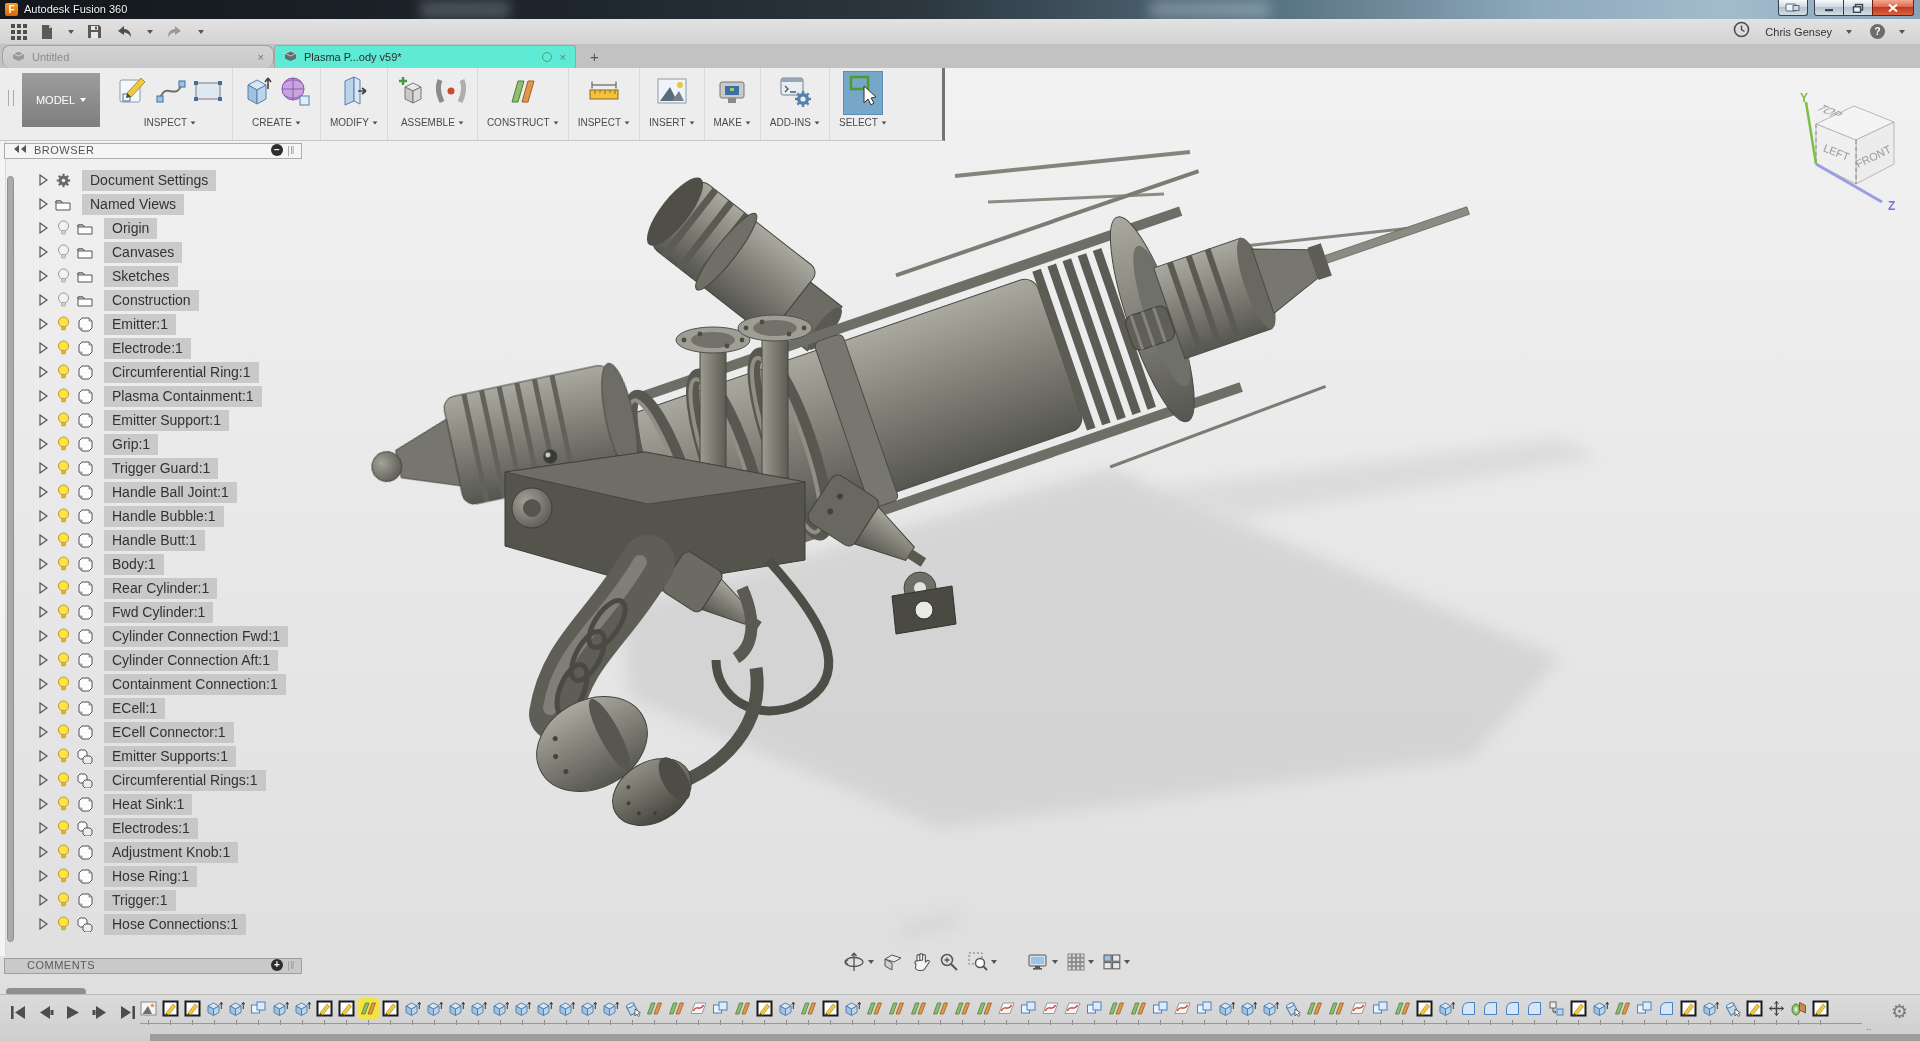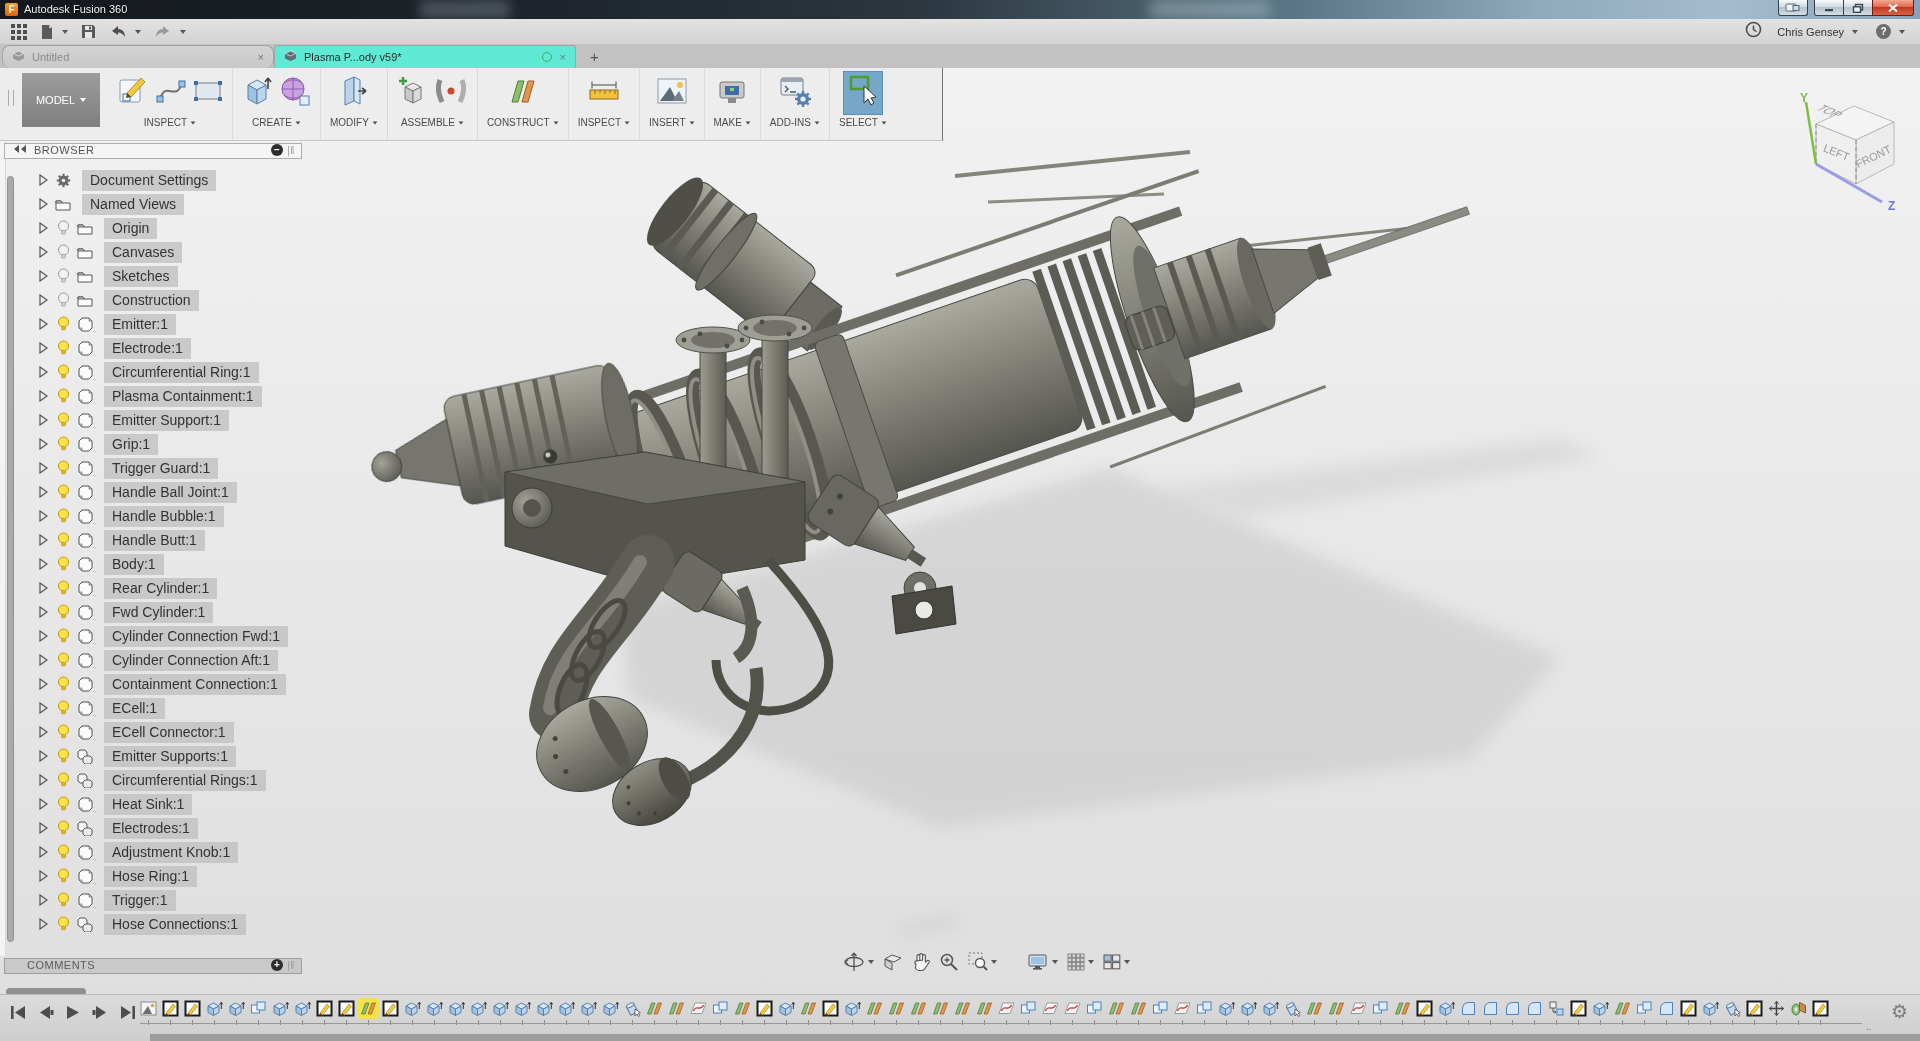--- a/index.html
+++ b/index.html
@@ -19,39 +19,39 @@
     background:linear-gradient(#f7fafc,#cfdae2 45%,#b3c2cd 50%,#d3dde4);display:flex;align-items:center;justify-content:center;}
   .wbtn.close{width:40px;background:linear-gradient(#f4a894,#e06a4d 45%,#c03a22 50%,#d9633f);border-color:#6e1d10;}
   .wgroup{display:flex;gap:0;}
   .wgroup .wbtn{border-radius:0;margin-left:-1px;}
   .wgroup .wbtn:first-child{border-radius:0 0 0 3px;}
   .wgroup .wbtn.close{border-radius:0 0 3px 0;}
   
   .qat{position:absolute;top:19px;left:0;right:0;height:25px;background:linear-gradient(#e2e2e2,#d3d3d3);
     border-bottom:1px solid #bcbcbc;display:flex;align-items:center;}
   .qat .lft{display:flex;align-items:center;gap:7px;margin-left:8px;}
-  .qbtn{display:flex;align-items:center;gap:8px;padding:2px 3px;}
+  .qbtn{display:flex;align-items:center;gap:14px;padding:2px 3px;}
   .caret{width:0;height:0;border-left:3.5px solid transparent;border-right:3.5px solid transparent;border-top:4px solid #555;}
   .qat .rgt{margin-left:auto;display:flex;align-items:center;gap:12px;margin-right:12px;}
   .username{font-size:11px;color:#333;}
   .helpdot{width:15px;height:15px;border-radius:50%;background:#6d6d6d;color:#fff;font-size:10px;font-weight:bold;
     text-align:center;line-height:15px;}
   
   .tabbar{position:absolute;top:44px;left:0;right:0;height:24px;background:#c2c2c2;display:flex;align-items:flex-end;}
   .tab{height:23px;display:flex;align-items:center;padding:0 9px;border:1px solid #a2a2a2;border-bottom:none;
     border-radius:3px 3px 0 0;box-sizing:border-box;}
   .tab.inactive{width:272px;background:linear-gradient(#d3d3d3,#c8c8c8);color:#8b8b8b;margin-left:2px;border-radius:8px;}
   .tab.active{width:302px;background:#5eead4;color:#2d2d2d;margin-left:0;}
   .tab .ttl{flex:1;font-size:11px;margin-left:7px;white-space:nowrap;overflow:hidden;}
   .tab .x{font-size:11px;color:#777;margin-left:8px;}
   .syncring{width:8px;height:8px;border:1.5px solid #4ba472;border-radius:50%;margin-left:8px;}
   .newtab{font-size:15px;color:#555;margin-left:14px;margin-bottom:3px;}
   
   .ribbon{position:absolute;top:68px;left:0;width:942px;height:72px;background:#ededed;z-index:6;
-    border-bottom:1px solid #c6c6c6;border-right:1px solid #737373;display:flex;align-items:flex-start;}
+    border-bottom:1px solid #c6c6c6;border-right:3px solid #737373;display:flex;align-items:flex-start;}
   .grip{width:4px;height:16px;margin:22px 4px 0 8px;border-left:1px solid #aaa;border-right:1px solid #aaa;}
   .model-btn{width:78px;height:54px;margin:5px 8px 0 4px;background:linear-gradient(#9d9d9d,#7e7e7e);
     color:#fff;font-size:11px;display:flex;align-items:center;justify-content:center;gap:5px;}
   .model-btn .caret{border-top-color:#fff;}
   .rgroup{display:flex;flex-direction:column;align-items:center;padding:4px 9px 0 9px;}
   .rgroup + .rgroup{border-left:1px solid #dadada;}
   .ricons{display:flex;gap:7px;height:42px;align-items:center;}
   .rlabel{font-size:10px;color:#4a4a4a;margin-top:3px;display:flex;align-items:center;gap:3px;white-space:nowrap;}
   .rlabel .caret{border-top-color:#4a4a4a;transform:scale(.8);}
   .ricon{display:block;}

